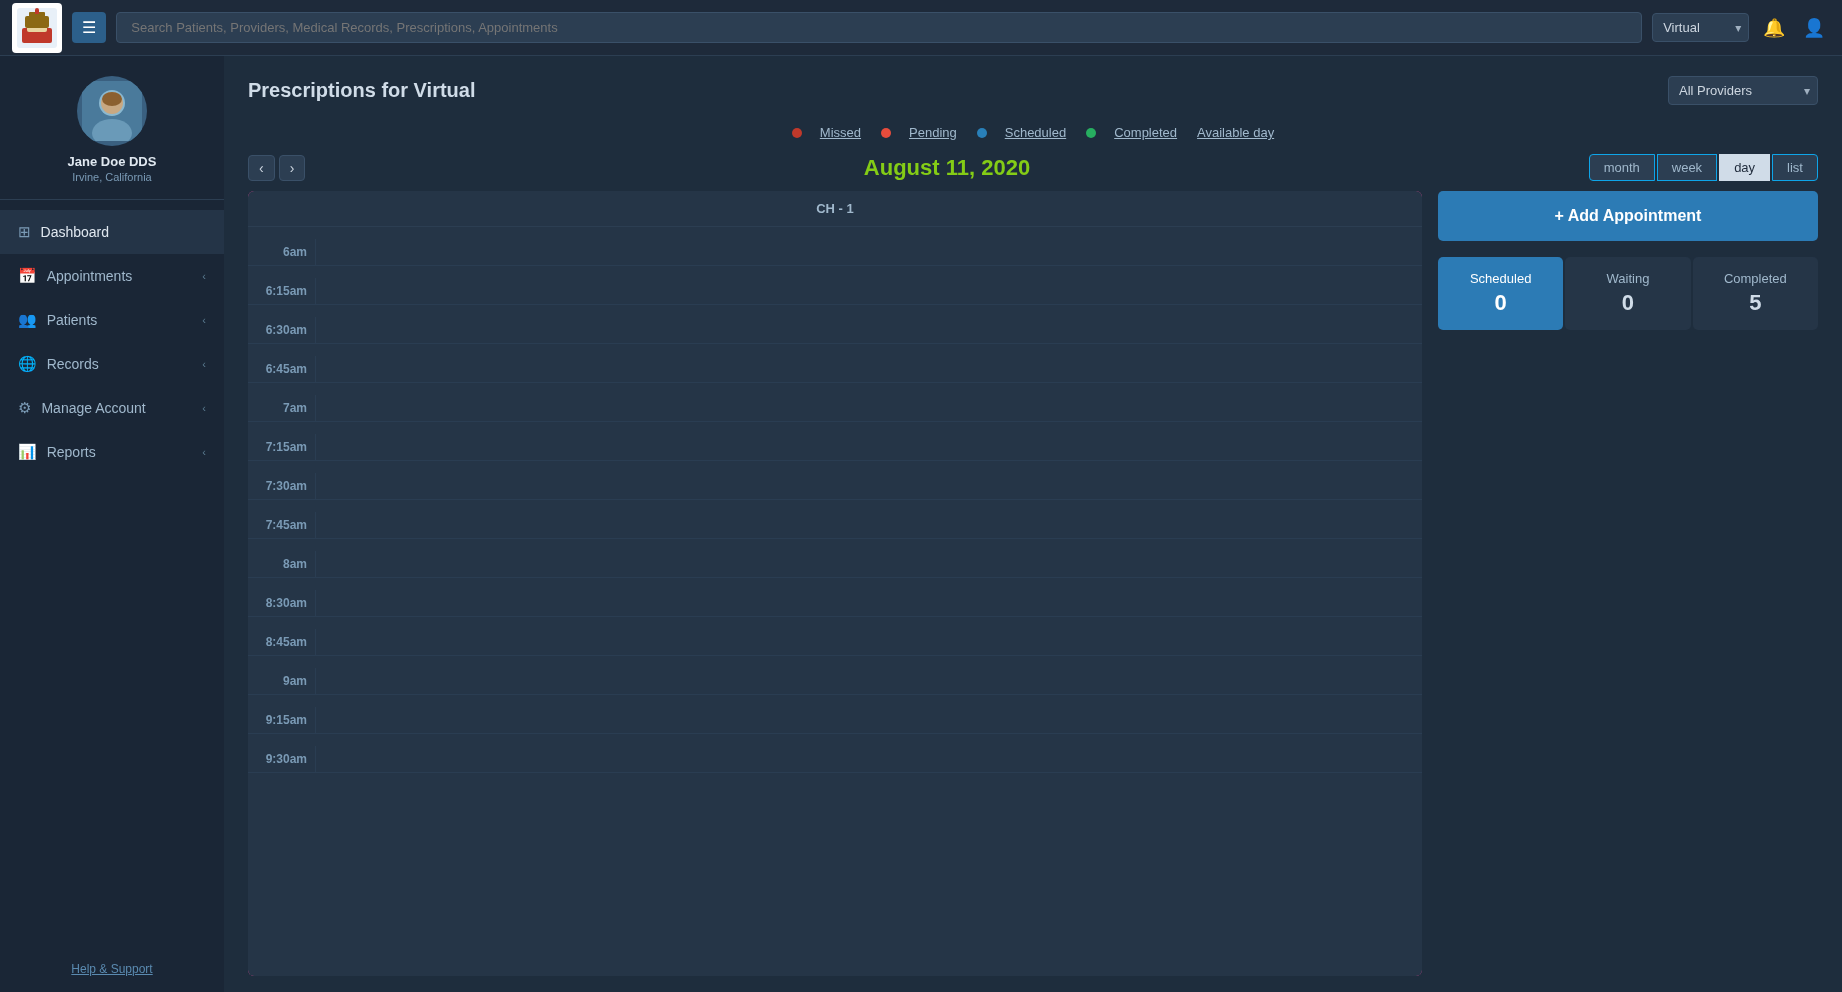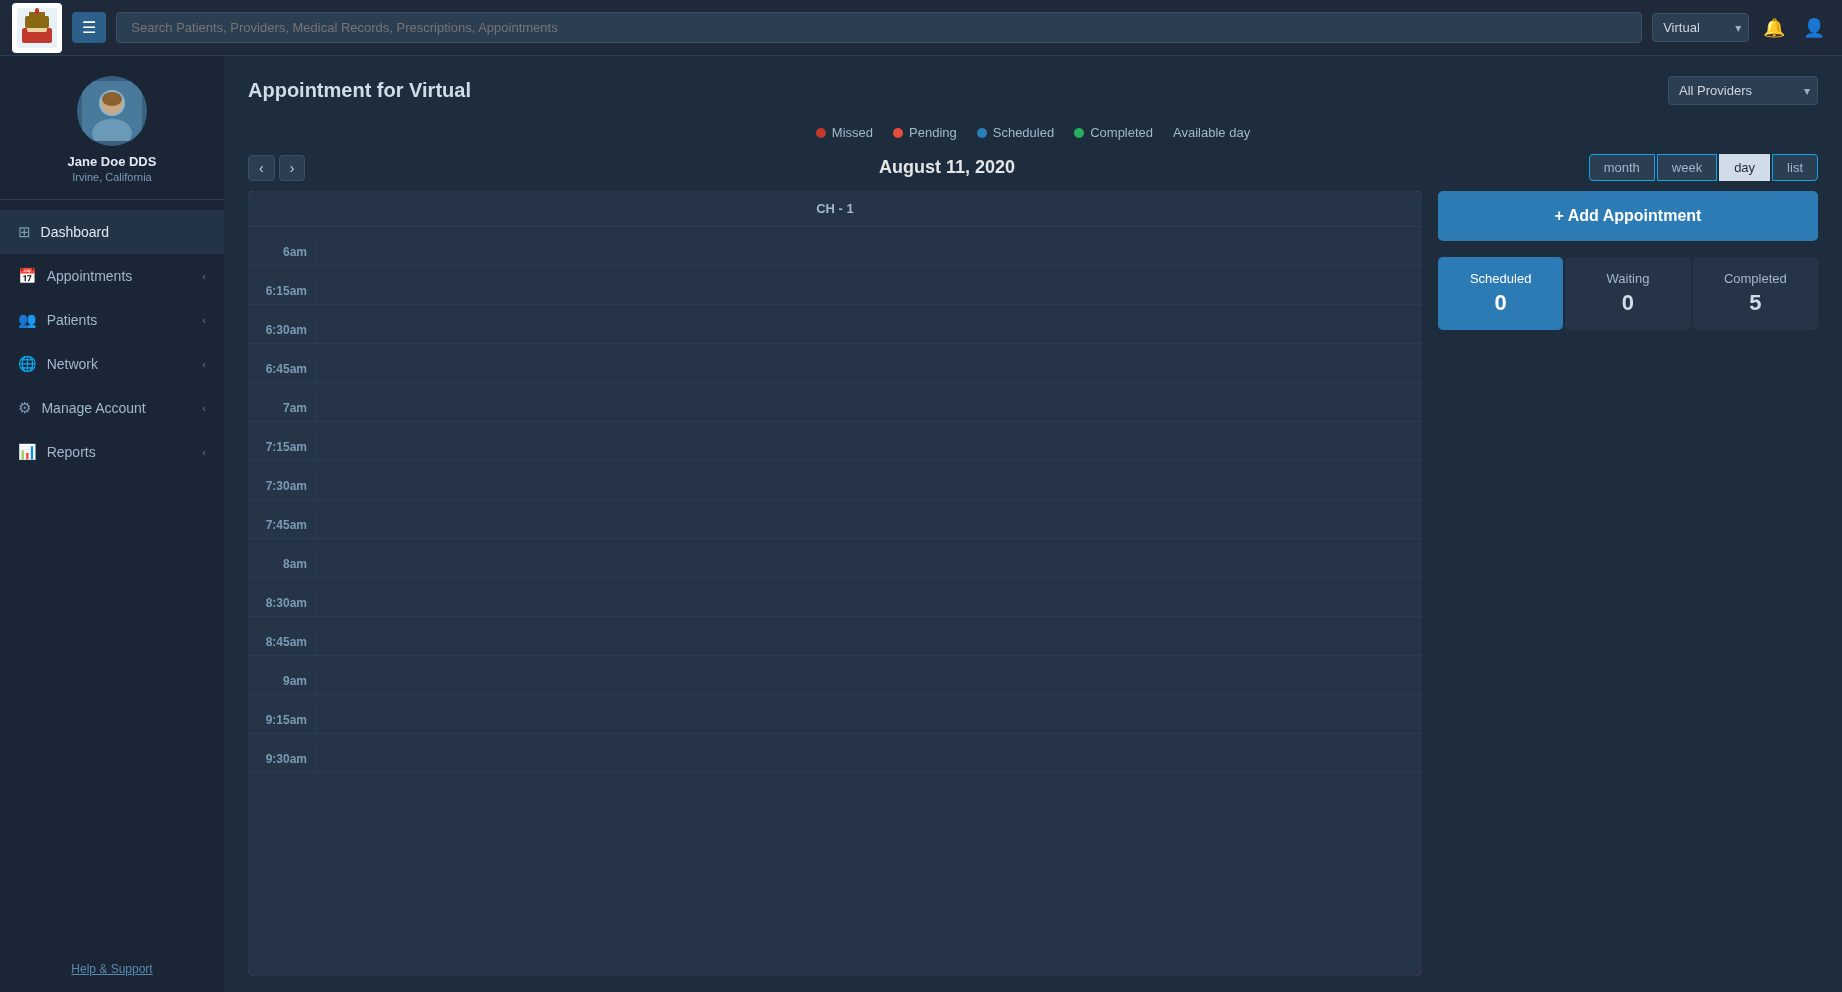--- a/index.html
+++ b/index.html
@@ -198,21 +198,21 @@
     
     .legend-bar {
       display: flex;
       align-items: center;
       justify-content: center;
       gap: 20px;
       padding: 8px 24px;
       flex-shrink: 0;
     }
     .legend-item {
-      display: flex; align-items: center; gap: 6px; font-size: 13px; color: #a0b8cc;
+      display: flex; align-items: center; gap: 18px; font-size: 13px; color: #a0b8cc; text-decoration: underline;
     }
     .legend-dot {
       width: 10px; height: 10px; border-radius: 50%;
     }
 
     
     .cal-toolbar {
       display: flex;
       align-items: center;
       justify-content: space-between;
@@ -225,23 +225,23 @@
     .cal-nav-btn {
       background: #2c3e52;
       border: 1px solid #3a5068;
       color: #cdd6e0;
       padding: 4px 10px;
       border-radius: 4px;
       cursor: pointer;
       font-size: 14px;
     }
     .cal-date-title {
-      font-size: 18px;
+      font-size: 22px;
       font-weight: 600;
-      color: #e5e5e5;
+      color: #84cc16;
     }
     .cal-view-btns {
       display: flex;
       gap: 2px;
     }
     .cal-view-btn {
       background: #2c3e52;
       border: 1px solid #0ea5e9;
       color: #a0b8cc;
       padding: 5px 14px;
@@ -436,21 +436,21 @@
       <div class="sidebar-item">
         <div class="sidebar-item-left">
           <span class="sidebar-item-icon">👥</span>
           <span>Patients</span>
         </div>
         <span class="sidebar-item-arrow">‹</span>
       </div>
       <div class="sidebar-item">
         <div class="sidebar-item-left">
           <span class="sidebar-item-icon">🌐</span>
-          <span>Network</span>
+          <span>Records</span>
         </div>
         <span class="sidebar-item-arrow">‹</span>
       </div>
       <div class="sidebar-item">
         <div class="sidebar-item-left">
           <span class="sidebar-item-icon">⚙</span>
           <span>Manage Account</span>
         </div>
         <span class="sidebar-item-arrow">‹</span>
       </div>
@@ -461,21 +461,21 @@
         </div>
         <span class="sidebar-item-arrow">‹</span>
       </div>
     </nav>
 
     <div class="sidebar-help">Help &amp; Support</div>
   </div>
 
   <div class="content-area">
     <div class="content-header">
-      <h1 class="page-title">Appointment for Virtual</h1>
+      <h1 class="page-title">Prescriptions for Virtual</h1>
       <div class="provider-select-wrap">
         <select class="provider-select">
           <option>All Providers</option>
         </select>
       </div>
     </div>
 
     <div class="legend-bar">
       <div class="legend-item">
         <span class="legend-dot" style="background:#c0392b;"></span>

